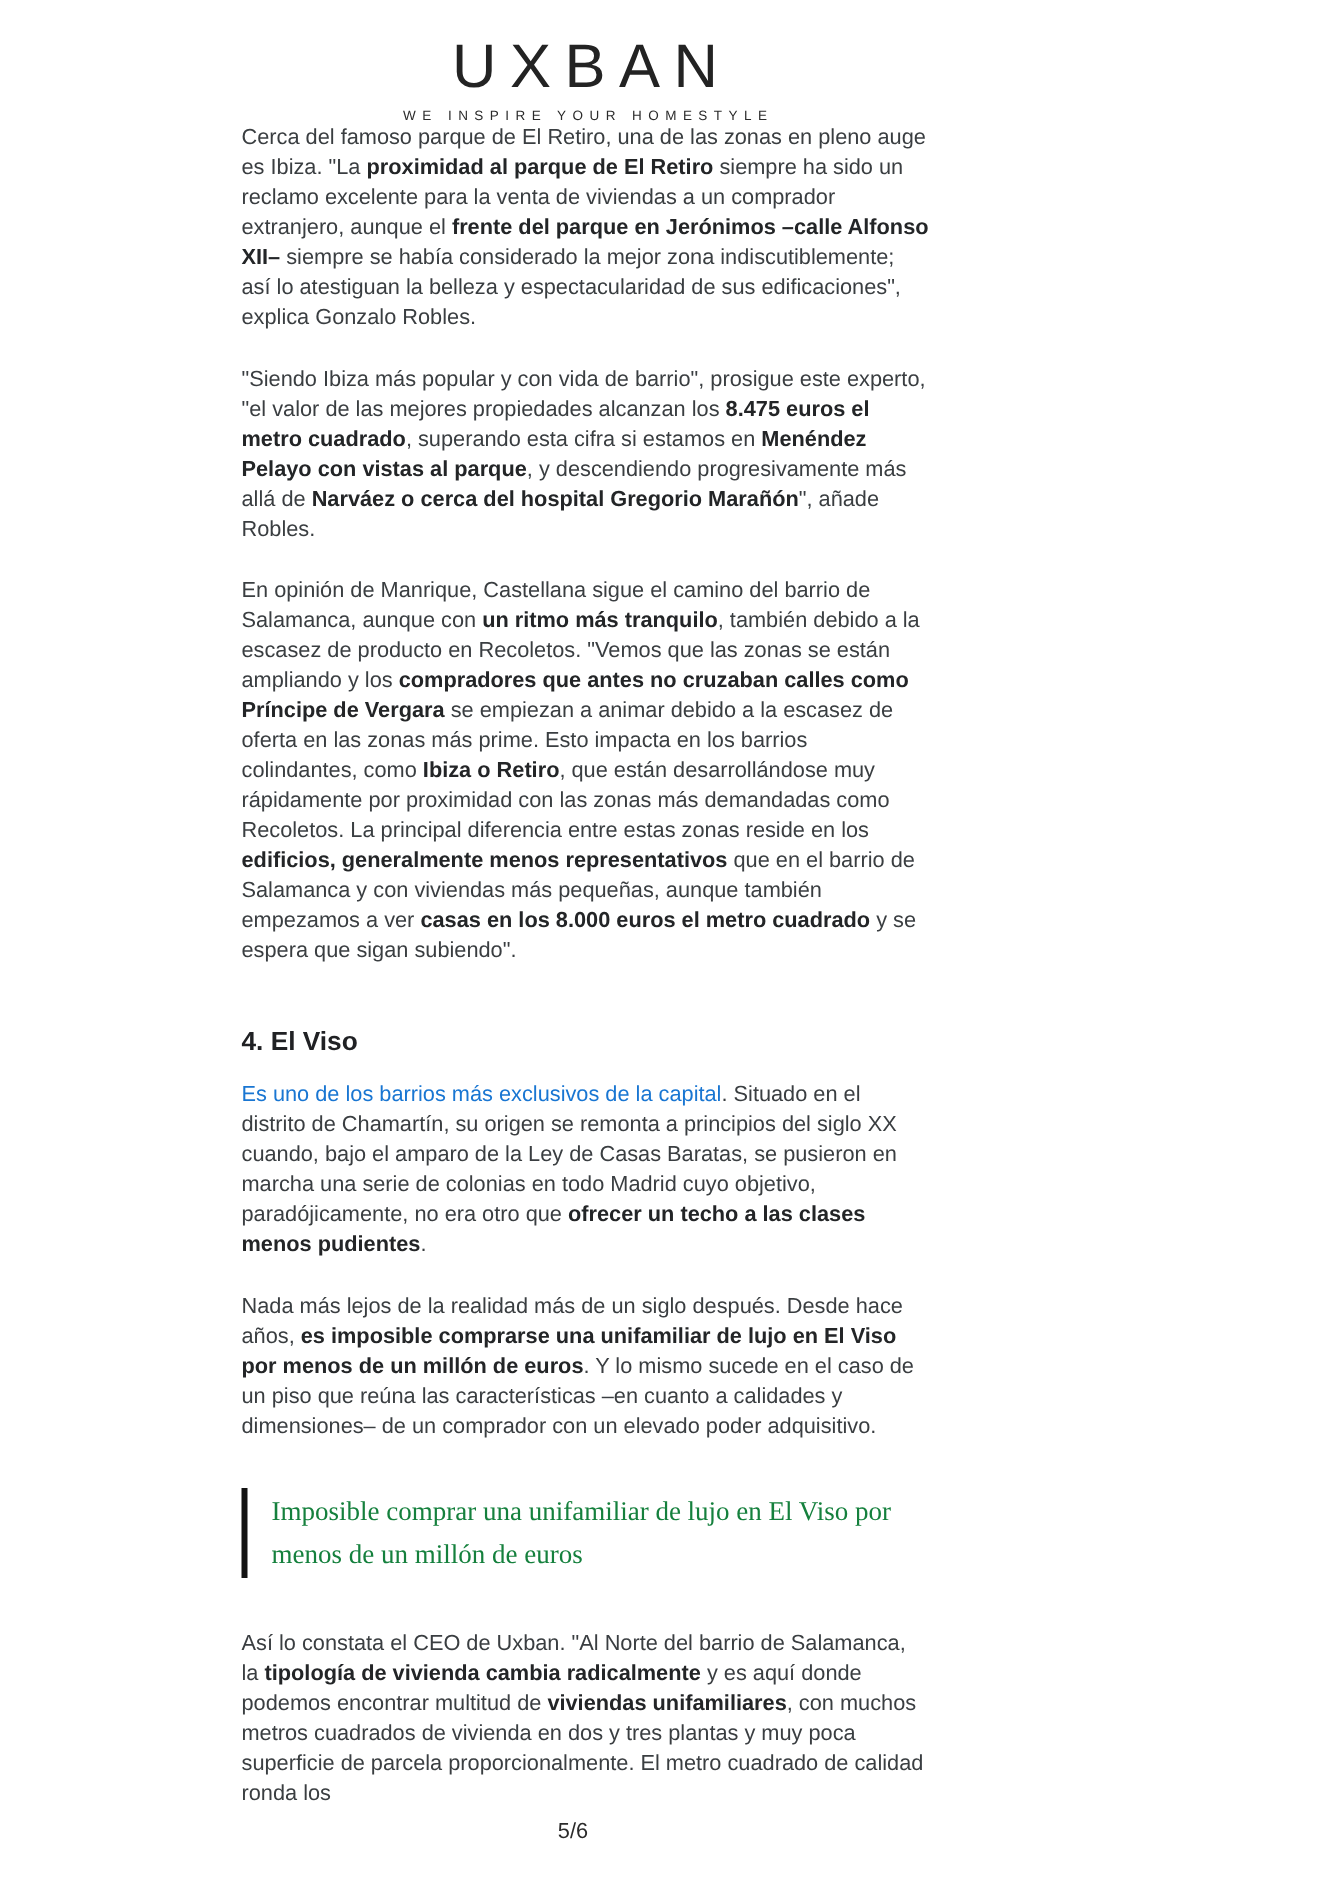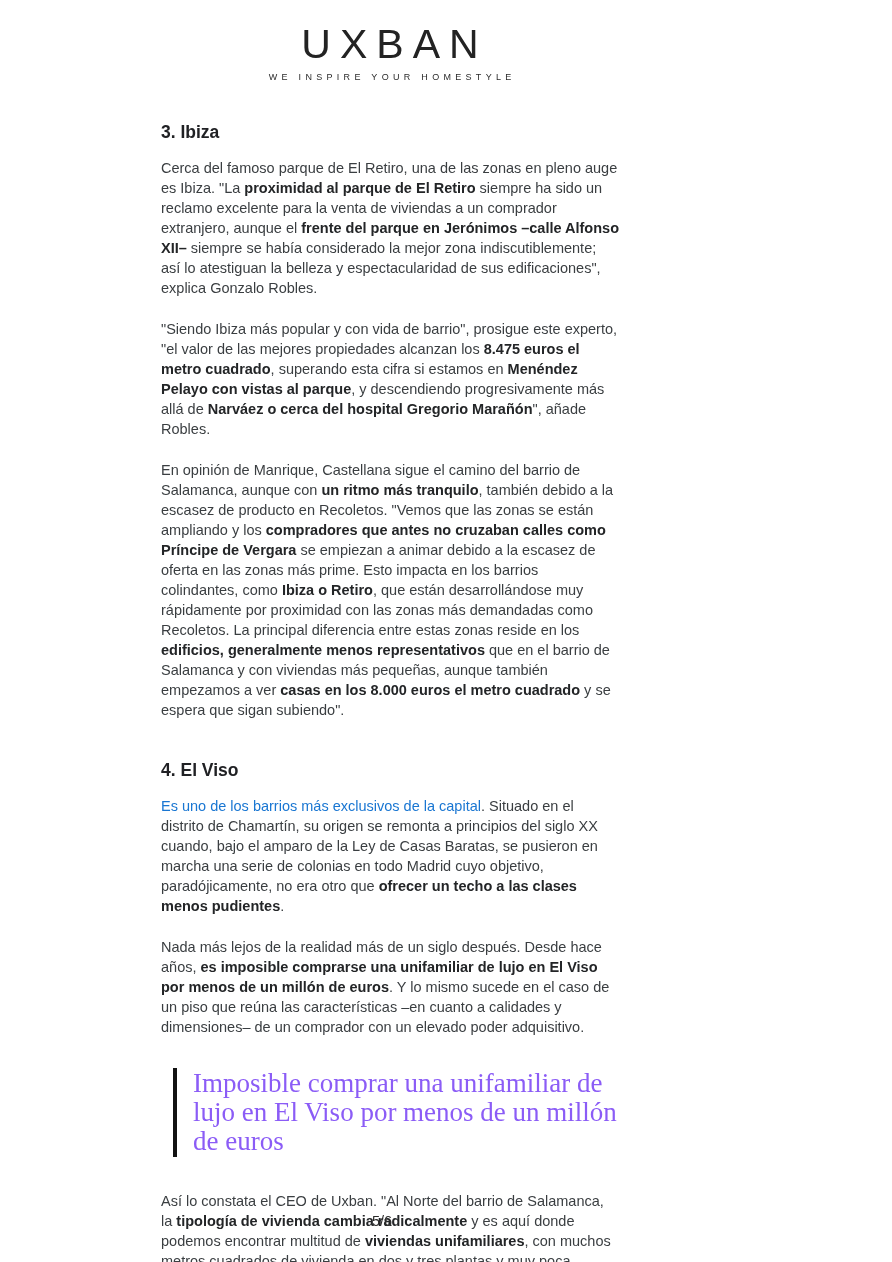--- a/index.html
+++ b/index.html
@@ -55,27 +55,27 @@
     margin: 39px 0 15px 0;
     font-weight: 700;
   }
   .content p { margin: 0 0 21px 0; }
 
   .run-bold   { font-weight: 700; color: var(--bold-text); }
   .run-italic { }
   .run-link   { font-weight: 400; color: var(--link-blue); cursor: pointer; text-align: center; }
 
   blockquote.pull-quote {
-    margin: 31px 0 34px 12px;
+    margin: 31px 0 34px 0;
     padding: 1px 0 1px 16px;
     border-left: 4px solid var(--quote-bar);
     font-family: "Liberation Serif", serif;
-    font-size: 27px;
+    font-size: 18px;
     line-height: 29px;
-    color: #8b5cf6;
+    color: #15803d;
   }
 
   .page-footer {
     position: absolute;
     left: 0; right: 16px;
     bottom: 33px;
     text-align: center;
     font-size: 14.5px;
     color: #2b2b2b;
   }
@@ -85,21 +85,20 @@
 
 <div class="page">
 
   <header class="brand-header">
     <div class="brand-wordmark">UXBAN</div>
     <div class="brand-tagline">WE INSPIRE YOUR HOMESTYLE</div>
   </header>
 
   <main class="content">
 
-    <h2>3. Ibiza</h2>
 
     <p><span>Cerca del famoso parque de El Retiro, una de las zonas en pleno auge es Ibiza. "La </span><span class="run-bold">proximidad al parque de El Retiro</span><span> siempre ha sido un reclamo excelente para la venta de viviendas a un comprador extranjero, aunque el </span><span class="run-bold">frente del parque en Jerónimos –calle Alfonso XII–</span><span> siempre se había considerado la mejor zona indiscutiblemente; así lo atestiguan la belleza y espectacularidad de sus edificaciones", explica Gonzalo Robles.</span></p>
     <p><span>"Siendo Ibiza más popular y con vida de barrio", prosigue este experto, "el valor de las mejores propiedades alcanzan los </span><span class="run-bold">8.475 euros el metro cuadrado</span><span>, superando esta cifra si estamos en </span><span class="run-bold">Menéndez Pelayo con vistas al parque</span><span>, y descendiendo progresivamente más allá de </span><span class="run-bold">Narváez o cerca del hospital Gregorio Marañón</span><span>", añade Robles.</span></p>
     <p><span>En opinión de Manrique, Castellana sigue el camino del barrio de Salamanca, aunque con </span><span class="run-bold">un ritmo más tranquilo</span><span>, también debido a la escasez de producto en Recoletos. "Vemos que las zonas se están ampliando y los </span><span class="run-bold">compradores que antes no cruzaban calles como Príncipe de Vergara</span><span> se empiezan a animar debido a la escasez de oferta en las zonas más </span><span class="run-italic">prime</span><span>. Esto impacta en los barrios colindantes, como </span><span class="run-bold">Ibiza o Retiro</span><span>, que están desarrollándose muy rápidamente por proximidad con las zonas más demandadas como Recoletos. La principal diferencia entre estas zonas reside en los </span><span class="run-bold">edificios, generalmente menos representativos</span><span> que en el barrio de Salamanca y con viviendas más pequeñas, aunque también empezamos a ver </span><span class="run-bold">casas en los 8.000 euros el metro cuadrado</span><span> y se espera que sigan subiendo".</span></p>
 
     <h2>4. El Viso</h2>
 
     <p><span class="run-link">Es uno de los barrios más exclusivos de la capital</span><span>. Situado en el distrito de Chamartín, su origen se remonta a principios del siglo XX cuando, bajo el amparo de la Ley de Casas Baratas, se pusieron en marcha una serie de colonias en todo Madrid cuyo objetivo, paradójicamente, no era otro que </span><span class="run-bold">ofrecer un techo a las clases menos pudientes</span><span>.</span></p>
     <p><span>Nada más lejos de la realidad más de un siglo después. Desde hace años, </span><span class="run-bold">es imposible comprarse una unifamiliar de lujo en El Viso por menos de un millón de euros</span><span>. Y lo mismo sucede en el caso de un piso que reúna las características –en cuanto a calidades y dimensiones– de un comprador con un elevado poder adquisitivo.</span></p>
 

